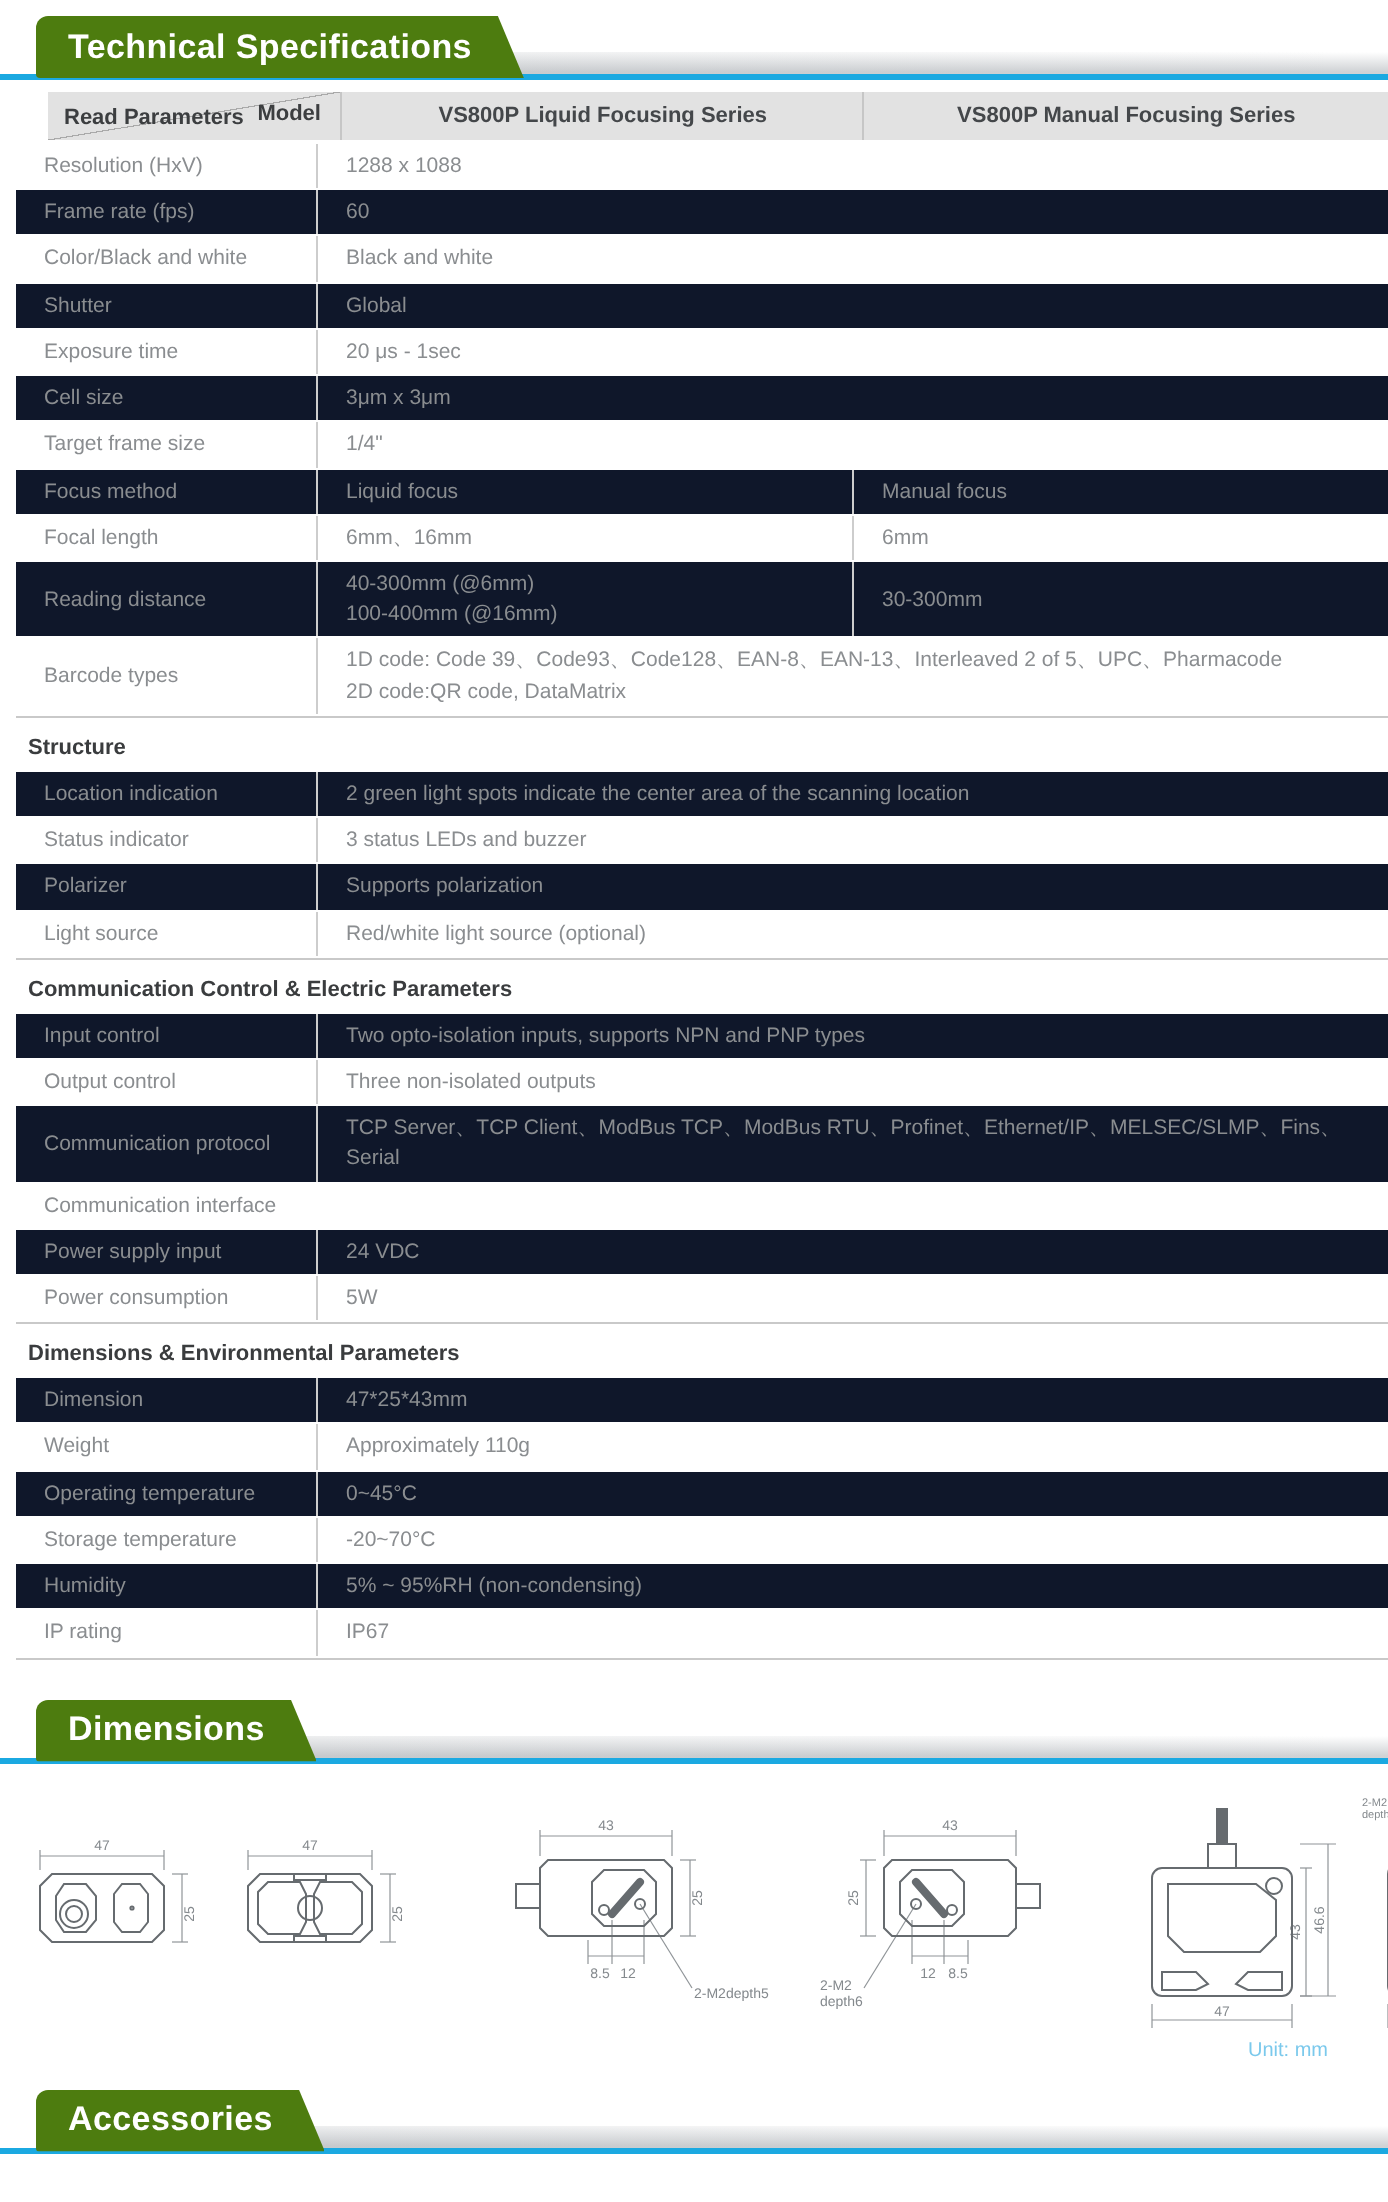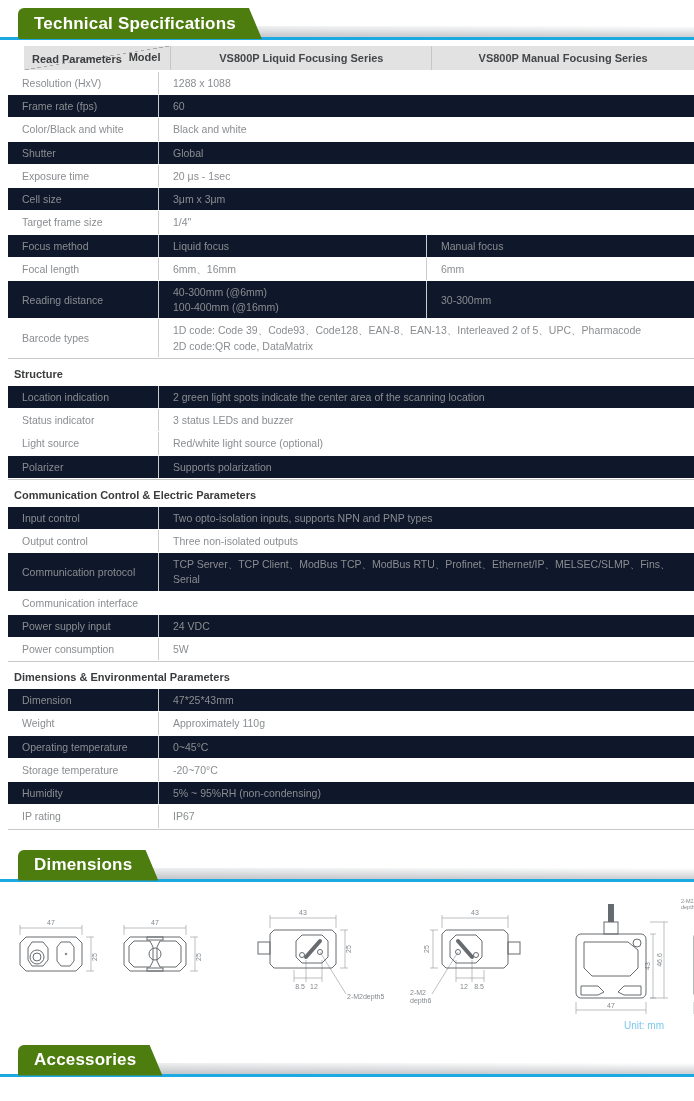--- a/index.html
+++ b/index.html
@@ -120,27 +120,27 @@
       <div class="group-title">Structure</div>
       <div class="group">
         <div class="row alt">
           <div class="cell label">Location indication</div>
           <div class="cell value span">2 green light spots indicate the center area of the scanning location</div>
         </div>
         <div class="row">
           <div class="cell label">Status indicator</div>
           <div class="cell value span">3 status LEDs and buzzer</div>
         </div>
+        <div class="row alt">
+          <div class="cell label">Polarizer</div>
+          <div class="cell value span">Supports polarization</div>
+        </div>
         <div class="row">
           <div class="cell label">Light source</div>
           <div class="cell value span">Red/white light source (optional)</div>
-        </div>
-        <div class="row alt">
-          <div class="cell label">Polarizer</div>
-          <div class="cell value span">Supports polarization</div>
         </div>
       </div>
       <div class="group-title">Communication Control &amp; Electric Parameters</div>
       <div class="group">
         <div class="row alt">
           <div class="cell label">Input control</div>
           <div class="cell value span">Two opto-isolation inputs, supports NPN and PNP types</div>
         </div>
         <div class="row">
           <div class="cell label">Output control</div>

